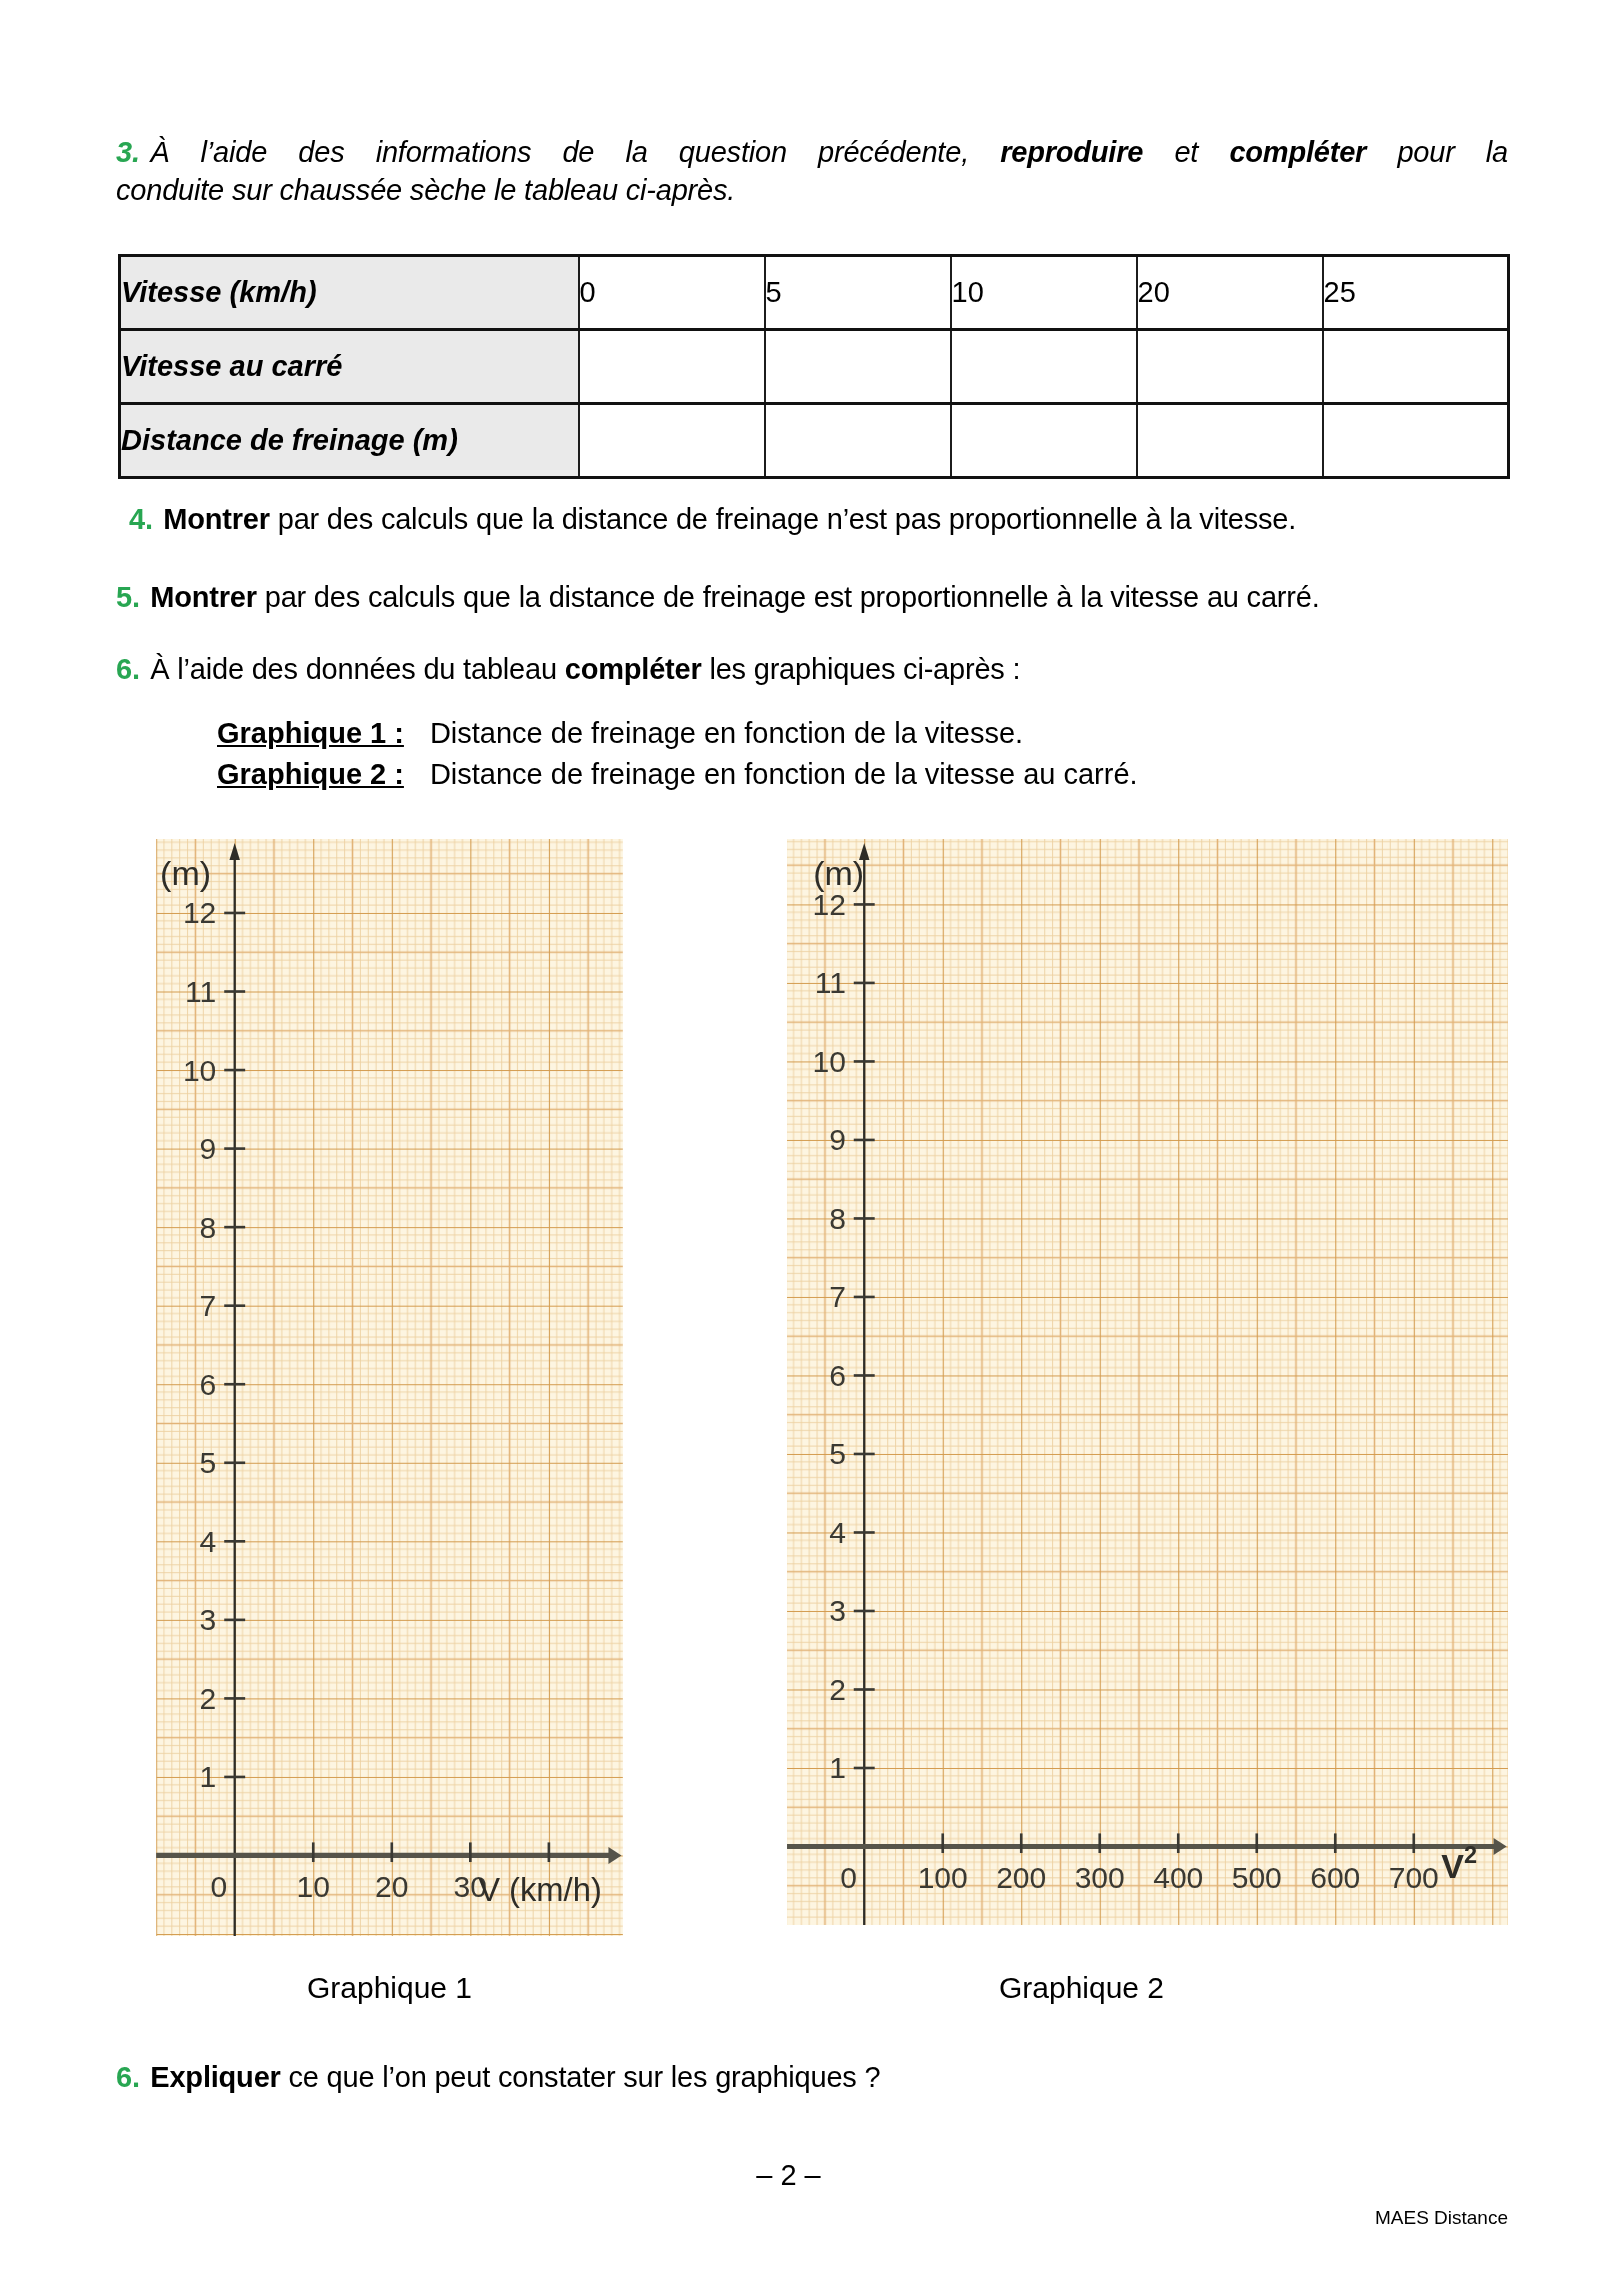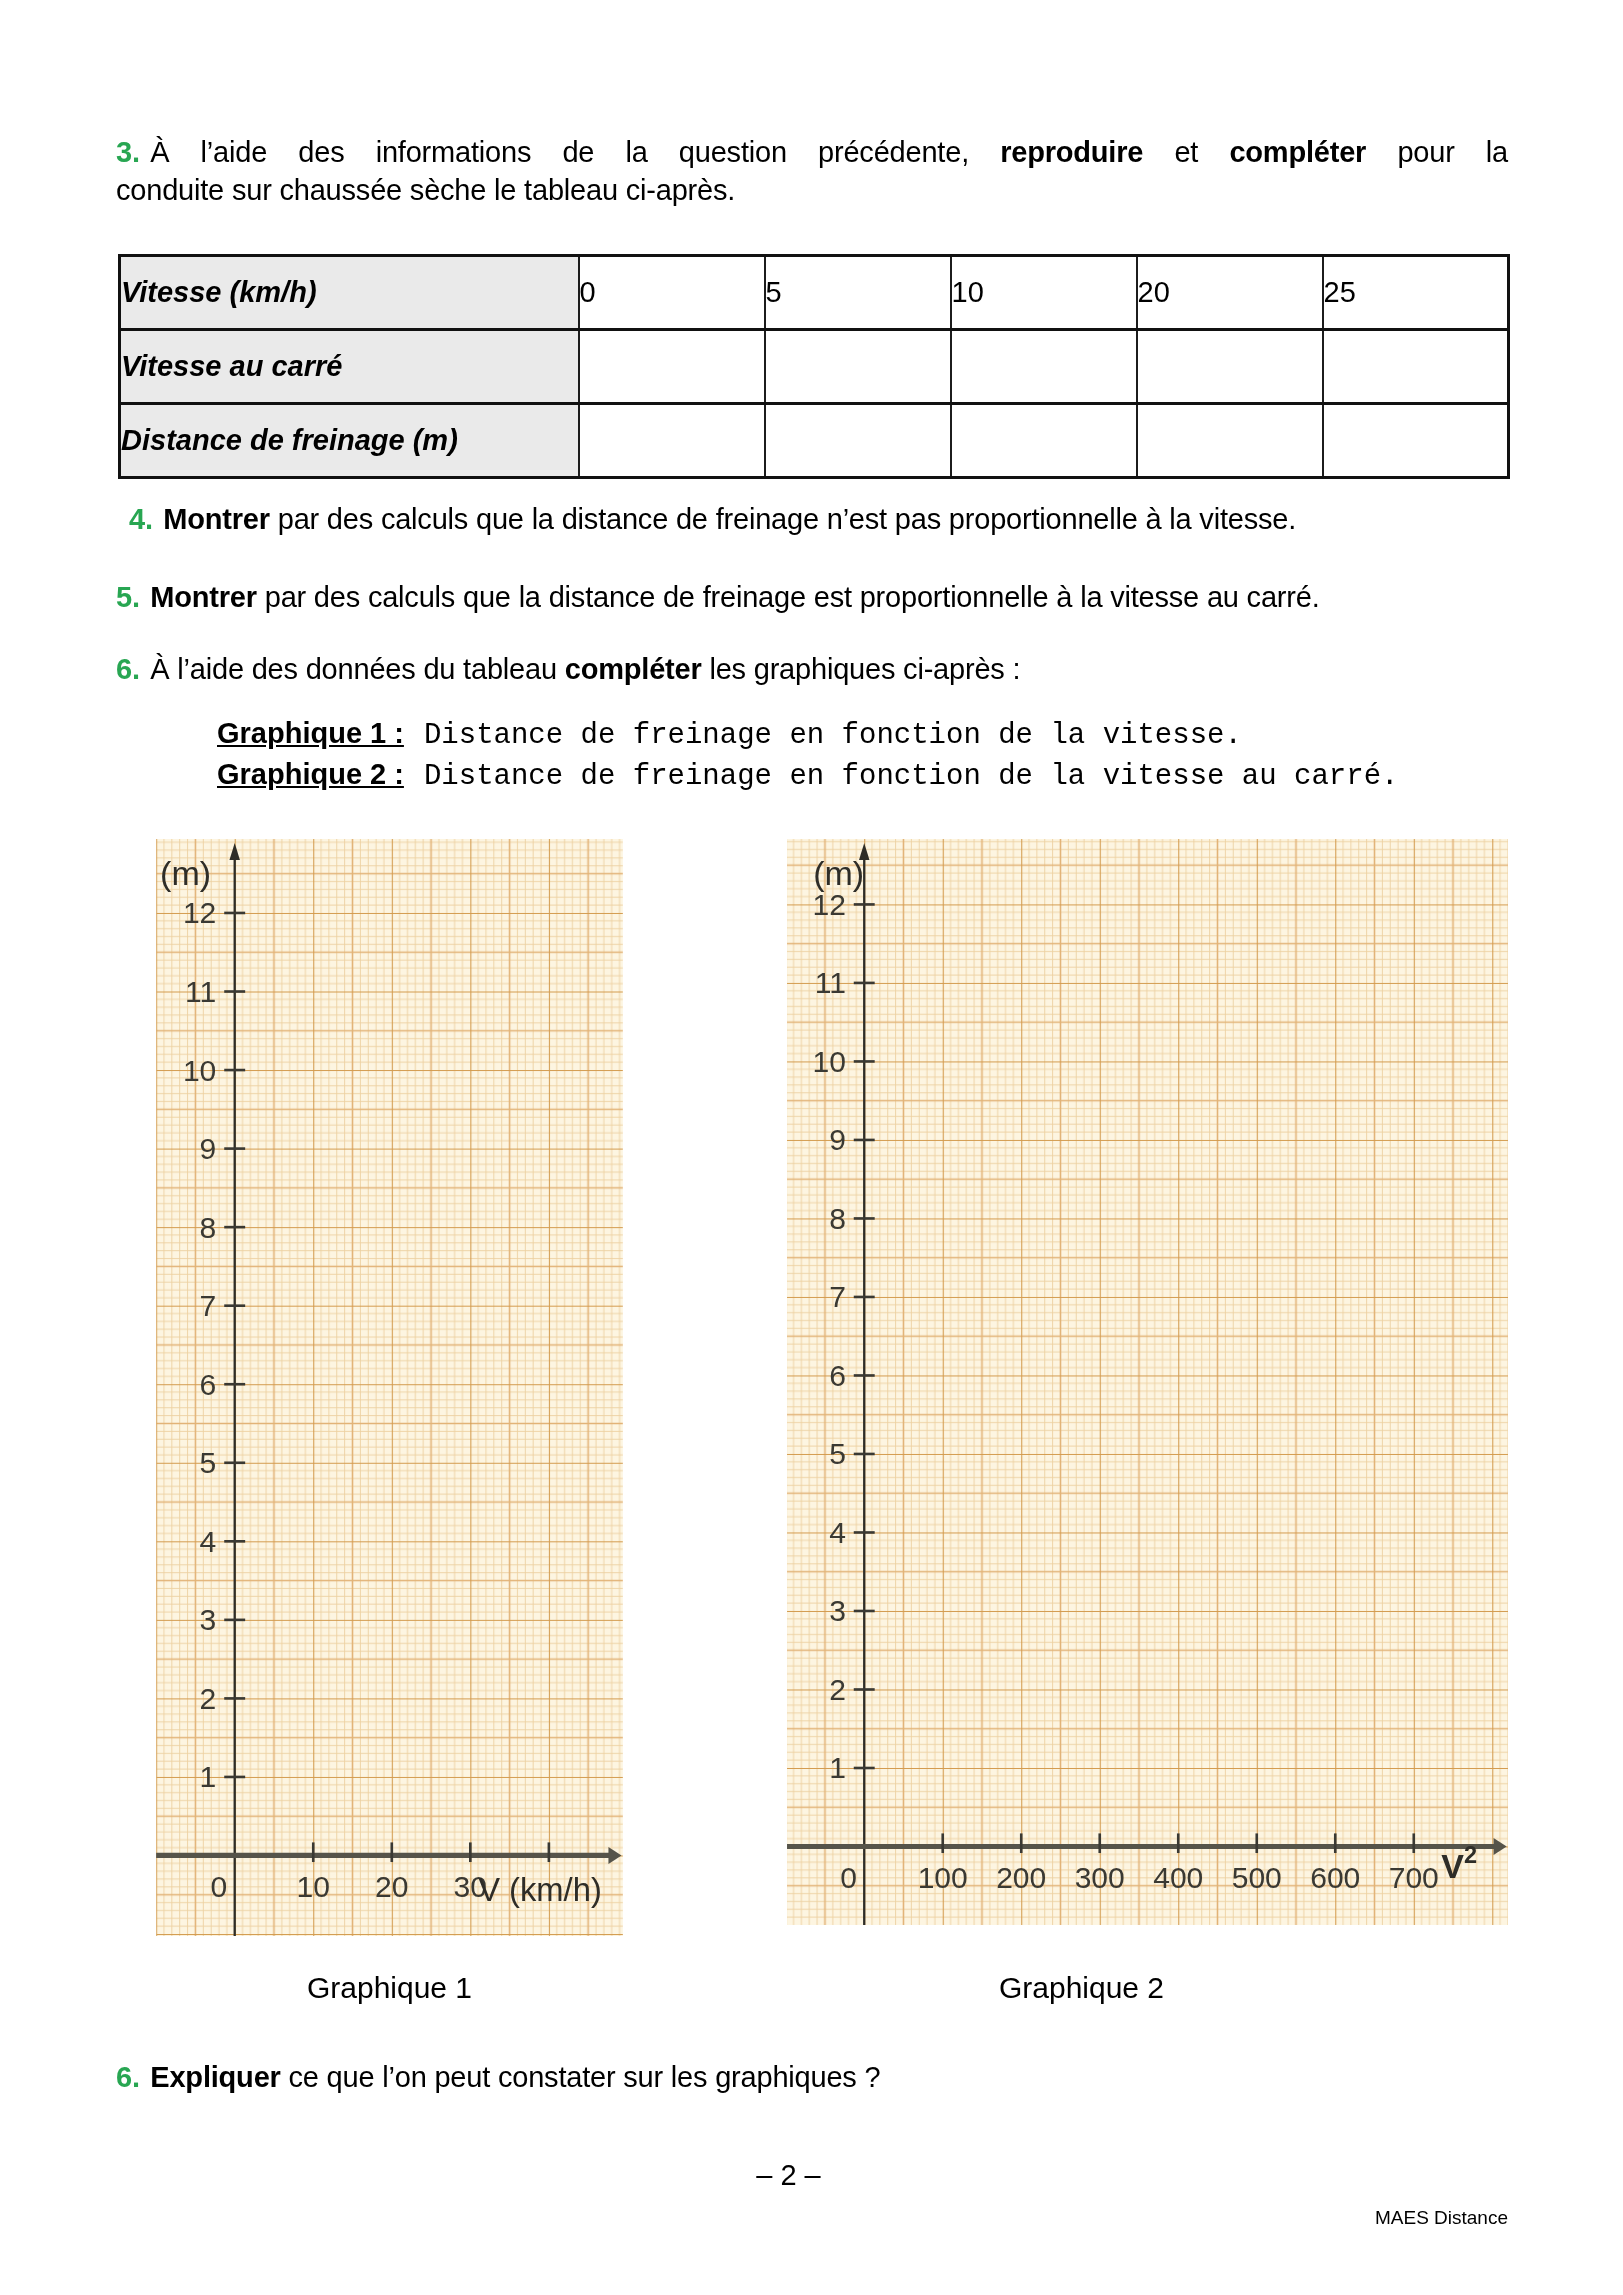--- a/index.html
+++ b/index.html
@@ -6,39 +6,39 @@
   .page{position:relative;width:1623px;height:2295px;background:#ffffff;
         font-family:"Liberation Sans",sans-serif;color:#000;overflow:hidden;}
   .q{position:absolute;left:116px;width:1392px;font-size:29px;line-height:1.3;
      letter-spacing:-0.2px;margin:0;}
   .nowrap{white-space:nowrap;}
   .qnum{color:#28A652;font-weight:700;margin-right:10.5px;}
   .q3l1{text-align:justify;text-align-last:justify;}
   .q3l2{text-align:left;}
   .gref{position:absolute;left:217px;width:1243px;font-size:29px;margin:0;white-space:nowrap;}
   .gref-label{font-weight:700;text-decoration:underline;}
-  .gref-text{margin-left:20px;font-family:Liberation Mono, monospace;}
+  .gref-text{margin-left:26px;}
   table.dt{position:absolute;left:118px;top:254px;width:1389px;border-collapse:collapse;
            table-layout:fixed;border:3.9px solid #111;}
   table.dt td{border:2px solid #1c1c1c;height:71px;text-align:left;
               vertical-align:middle;font-size:29px;padding:0;}
   table.dt tr{border-top:3.3px solid #111;border-bottom:3.3px solid #111;}
   td.hdr{background:#eaeaea;font-weight:700;font-style:italic;font-size:29.4px;}
   .graph-panel{position:absolute;}
   svg text{font-family:"Liberation Sans",sans-serif;}
   .caption{position:absolute;font-size:30px;text-align:center;}
   .pagenum{position:absolute;left:-23px;top:2159px;width:1623px;text-align:center;font-size:29px;}
   .author{position:absolute;top:2207px;right:115px;font-size:19px;}
 </style>
 </head>
 <body>
 
 <div class="page">
 
-  <div class="q" style="top:134px;">
+  <div class="q" style="top:134px;font-style:italic;">
     <div class="q3l1"><span class="qnum">3.</span><span><span>À l’aide des informations de la question précédente, </span><span style="font-weight: 700;">reproduire</span><span> et </span><span style="font-weight: 700;">compléter</span><span> pour la</span></span></div>
     <div class="q3l2">conduite sur chaussée sèche le tableau ci-après.</div>
   </div>
 
   <table class="dt">
     <colgroup>
       <col style="width:459px">
         <col style="width:186px">
         <col style="width:186px">
       <col style="width:186px">

